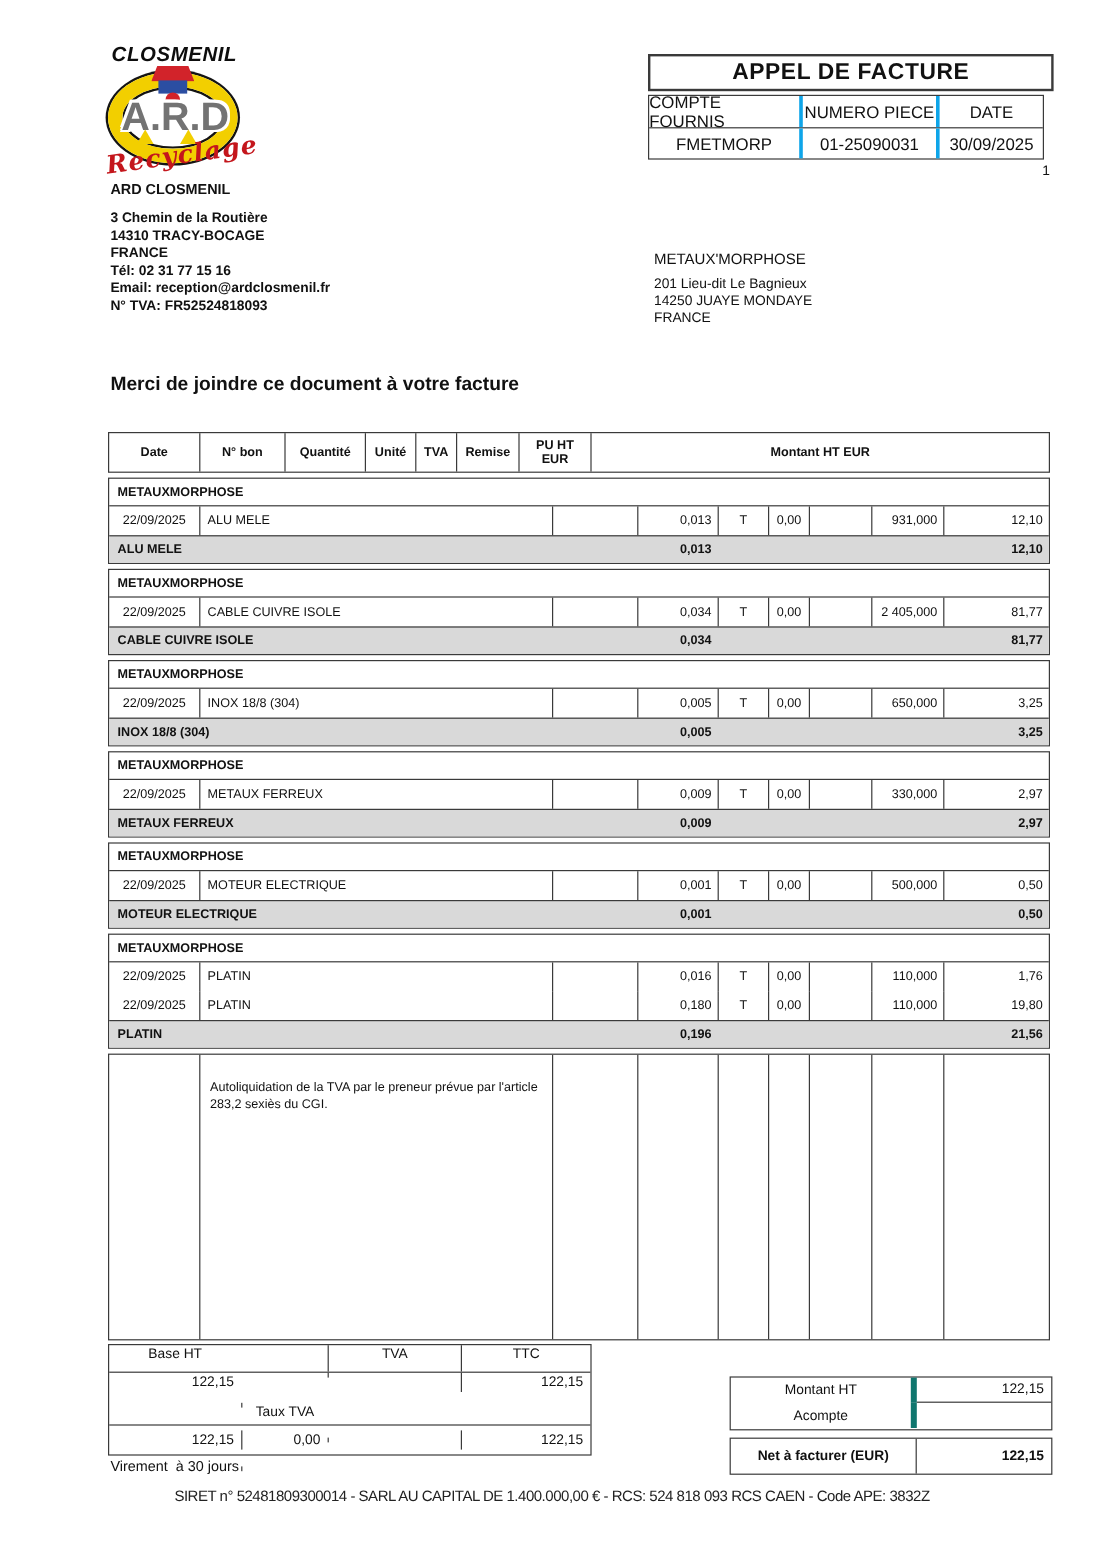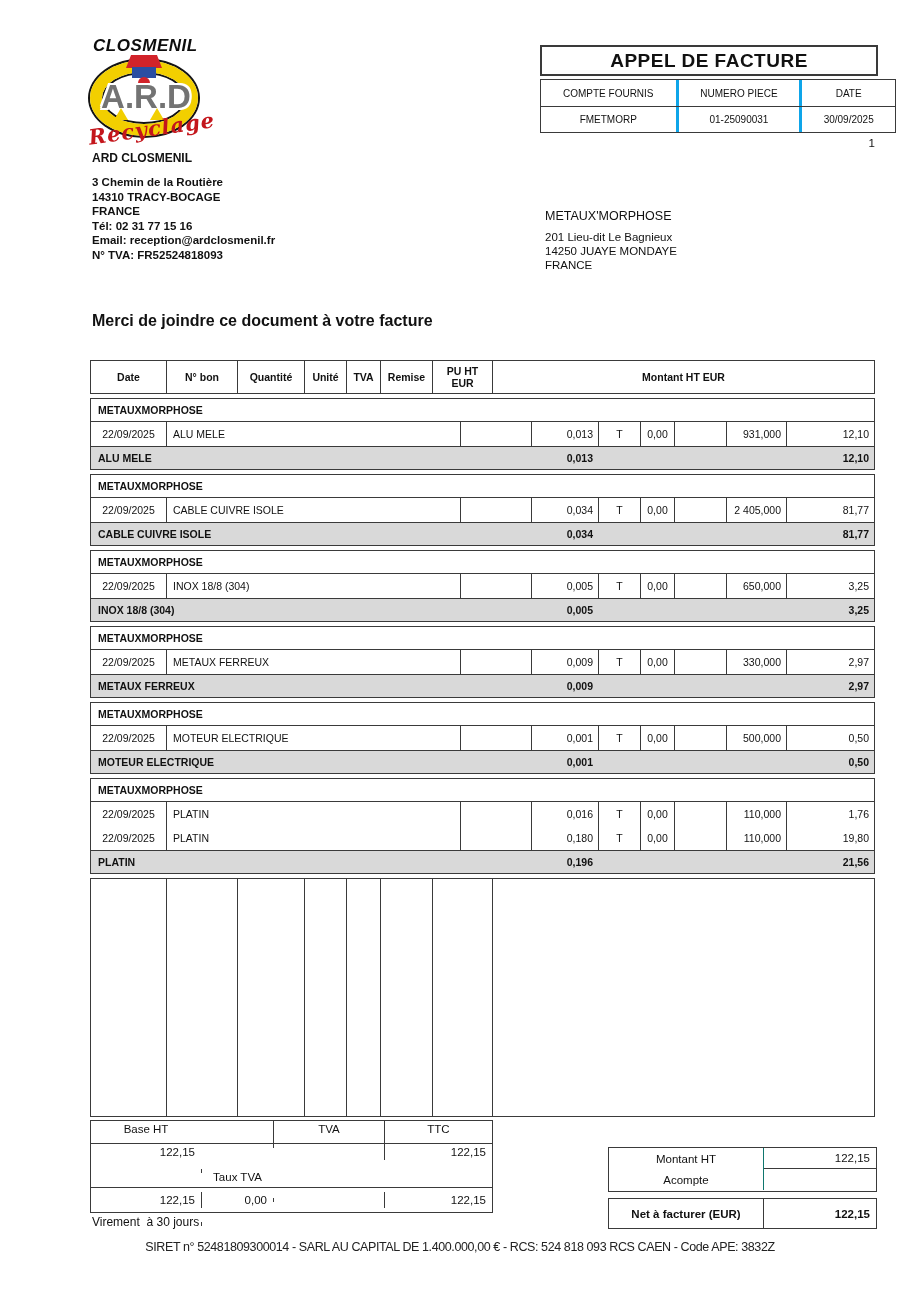--- a/index.html
+++ b/index.html
@@ -16,21 +16,21 @@
   .claw-dot { position:absolute; top:41px; left:50px; width:12px; height:12px; background:#d2232a; border-radius:50%; z-index:3; }
   .brand-main { position:absolute; top:42px; left:4px; width:108px; text-align:center; font-size:33px; font-weight:900; letter-spacing:0; color:#737373; z-index:4;
     text-shadow:-2px 0 0 #fff, 2px 0 0 #fff, 0 -2px 0 #fff, 0 2px 0 #fff, -2px -2px 0 #fff, 2px 2px 0 #fff, -2px 2px 0 #fff, 2px -2px 0 #fff; }
   .tri { position:absolute; width:0; height:0; border-left:7px solid transparent; border-right:7px solid transparent; border-bottom:12px solid #f2cf00; z-index:5; }
   .tri.t1 { top:72px; left:26px; }
   .tri.t2 { top:72px; left:62px; }
   .brand-sub { position:absolute; top:80px; left:0; font-family:"DejaVu Serif", serif; font-style:italic; font-weight:bold; font-size:21px; color:#c4161c; transform:rotate(-8deg); z-index:6; letter-spacing:1px; }
 
   
   .title-box { position:absolute; left:540px; top:45px; width:338px; height:31px; border:2px solid #3a3a3a; display:flex; align-items:center; justify-content:center; font-size:19px; font-weight:bold; letter-spacing:0.5px; }
-  .meta { position:absolute; left:540px; top:79px; width:356px; border:1.5px solid #3a3a3a; font-size:10px; }
+  .meta { position:absolute; left:540px; top:79px; width:330px; border:1.5px solid #3a3a3a; font-size:14px; }
   .meta .mrow { display:flex; height:26px; }
   .meta .mrow + .mrow { border-top:1px solid #3a3a3a; }
   .meta .mcell { display:flex; align-items:center; justify-content:center; }
   .meta .mcell + .mcell { border-left:3px solid #0ea5e9; }
   .meta .m0 { width:38%; } .meta .m1 { width:35%; } .meta .m2 { width:27%; }
   .page-num { position:absolute; left:840px; top:137px; width:35px; text-align:right; font-size:11.5px; }
 
   
   .sender-name { position:absolute; left:92px; top:151px; font-size:12px; font-weight:bold; }
   .sender-addr { position:absolute; left:92px; top:175px; font-size:11.5px; font-weight:bold; line-height:14.6px; }
@@ -71,21 +71,21 @@
   .vat .vcell { display:flex; padding:2px 6px; }
   .vat .vcell + .vcell { border-left:1px solid #3a3a3a; }
   .vat .v0{width:110px;} .vat .v1{width:72px;margin-top:48px;} .vat .v2{width:111px;} .vat .v3{flex:1;}
   .vat .vc { justify-content:center; }
   .vat .vr { justify-content:flex-end; }
   .virement { position:absolute; left:92px; top:1215px; font-size:12px; white-space:pre; }
 
   
   .sum1 { position:absolute; left:608px; top:1147px; width:269px; height:45px; border:1.5px solid #3a3a3a; font-size:11.5px; }
   .sum1 .srow { display:flex; height:21px; }
-  .sum1 .slabel { width:155px; display:flex; align-items:center; justify-content:center; border-right:1px solid #0f766e; }
+  .sum1 .slabel { width:155px; display:flex; align-items:center; justify-content:center; border-right:5px solid #0f766e; }
   .sum1 .sval { flex:1; display:flex; align-items:center; justify-content:flex-end; padding-right:6px; }
   .sum1 .srow.r1 .sval { border-bottom:1px solid #3a3a3a; }
   .sum2 { position:absolute; left:608px; top:1198px; width:269px; height:31px; border:1.5px solid #3a3a3a; font-size:11.5px; font-weight:bold; display:flex; }
   .sum2 .slabel { width:155px; display:flex; align-items:center; justify-content:center; border-right:1px solid #3a3a3a; }
   .sum2 .sval { flex:1; display:flex; align-items:center; justify-content:flex-end; padding-right:6px; }
 
   .footer { position:absolute; left:0; top:1240px; width:920px; text-align:center; font-size:12.5px; letter-spacing:-0.4px; color:#222; }
 </style>
 </head>
 <body>
@@ -293,20 +293,21 @@
           <div class="subtotal">
             <div class="st-label">PLATIN</div>
             <div class="st-qty">0,196</div>
             <div class="st-sp"></div>
             <div class="st-mon">21,56</div>
           </div>
         </div>
       </div>
     <div class="notebox">
       <div class="cell c0"></div>
+      <div class="cell c1 note-text">Autoliquidation de la TVA par le preneur prévue par l'article 283,2 sexiès du CGI.</div>
       <div class="cell c2"></div>
       <div class="cell c3"></div>
       <div class="cell c4"></div>
       <div class="cell c5"></div>
       <div class="cell c6"></div>
       <div class="cell c7"></div>
       <div class="cell c8"></div>
     </div>
   </div>
 

